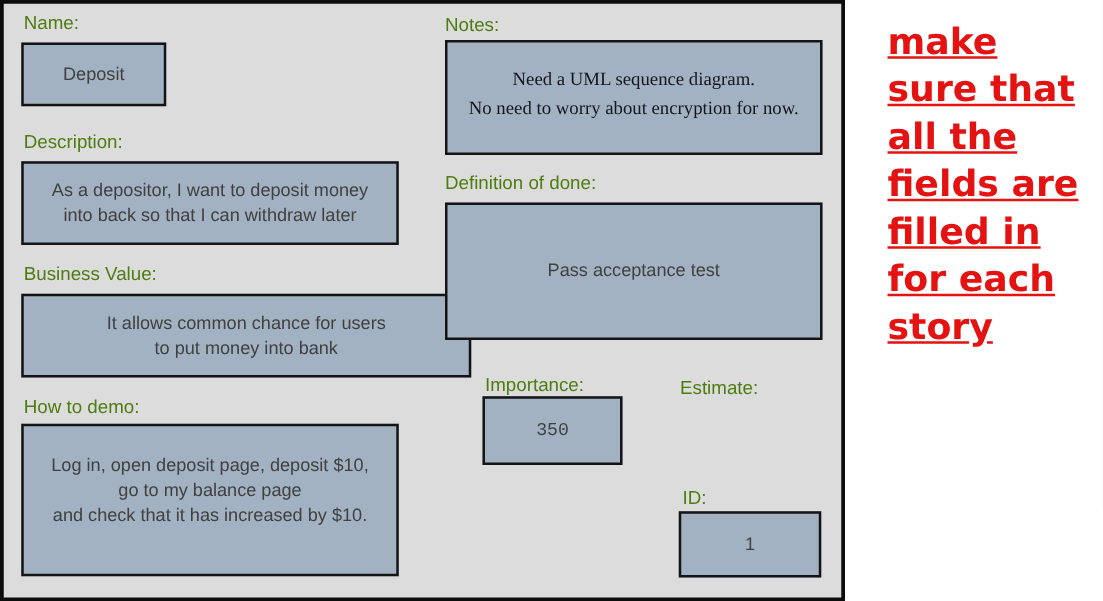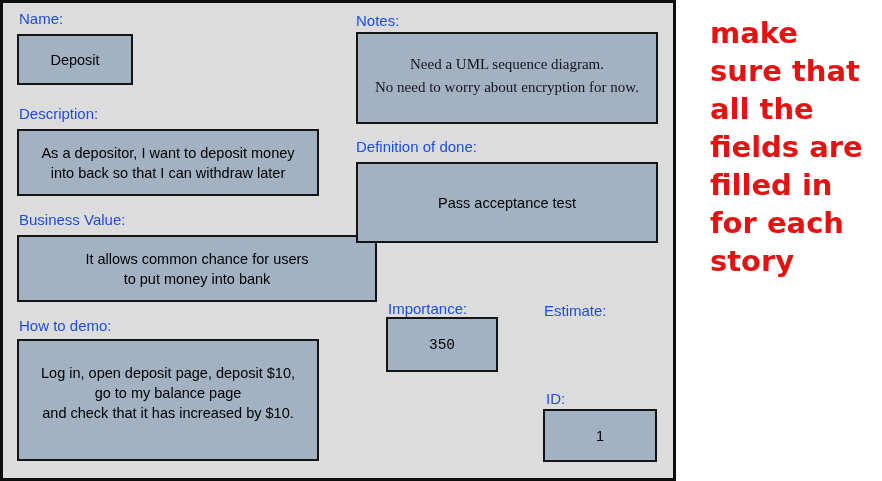--- a/index.html
+++ b/index.html
@@ -21,58 +21,58 @@
     left: 0; top: 0;
     width: 676px; height: 481px;
     background: #dcdcdc;
     border: 3px solid #0d0d0d;
     box-sizing: border-box;
   }
   .field-label {
     position: absolute;
     font-size: 15px;
     line-height: 19px;
-    color: #1d4ed8;
+    color: #4d7c0f;
     white-space: nowrap;
   }
   .field-box {
     position: absolute;
     background: #a2b2c2;
     border: 2px solid #141414;
     box-sizing: border-box;
     display: flex;
     align-items: center;
     justify-content: center;
     overflow: hidden;
   }
   .field-value {
     font-size: 14.5px;
     line-height: 20px;
-    color: #000000;
+    color: #404040;
     text-align: center;
     white-space: pre-line;
     width: 100%;
   }
   .top-align {
     align-items: flex-start;
   }
   
   .lbl-name        { left: 16px;  top: 6px;   }
   .box-name        { left: 14px;  top: 31px;  width: 116px; height: 51px; }
   .lbl-description { left: 16px;  top: 101px; }
   .box-description { left: 14px;  top: 126px; width: 302px; height: 67px; }
   .lbl-business    { left: 16px;  top: 207px; text-align: center; }
   .box-business    { left: 14px;  top: 232px; width: 360px; height: 67px; }
   .lbl-demo        { left: 16px;  top: 313px; }
   .box-demo        { left: 14px;  top: 336px; width: 302px; height: 122px; padding-top: 22px; }
   
   .lbl-notes       { left: 353px; top: 8px;   }
   .box-notes       { left: 353px; top: 29px;  width: 302px; height: 92px; padding-top: 19px; }
   .lbl-dod         { left: 353px; top: 134px; }
-  .box-dod         { left: 353px; top: 159px; width: 302px; height: 81px; }
+  .box-dod         { left: 353px; top: 159px; width: 302px; height: 110px; }
   .lbl-importance  { left: 385px; top: 296px; }
   .box-importance  { left: 383px; top: 314px; width: 112px; height: 55px; font-family: Liberation Mono, monospace; }
   .lbl-estimate    { left: 541px; top: 298px; }
   .box-estimate    { left: 540px; top: 315px; width: 114px; height: 53px; }
   .lbl-id          { left: 543px; top: 386px; text-align: center; }
   .box-id          { left: 540px; top: 406px; width: 114px; height: 53px; }
   
   .serif-value {
     font-family: "Liberation Serif", serif;
     font-size: 15px;
@@ -84,20 +84,21 @@
     position: absolute;
     left: 710px;
     top: 14px;
     width: 170px;
     font-family: "DejaVu Sans", sans-serif;
     font-weight: bold;
     font-size: 29px;
     line-height: 38px;
     color: #e51212;
     white-space: pre-line;
+    text-decoration: underline;
   }
 </style>
 </head>
 <body>
 
 <div id="stage">
 
   <div class="panel">
 
     <div class="field-label lbl-name">Name:</div>

